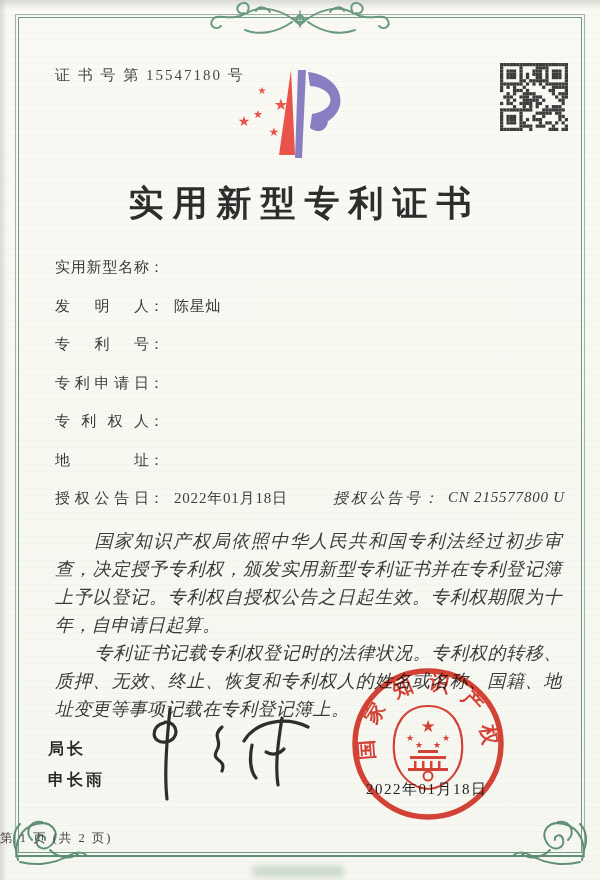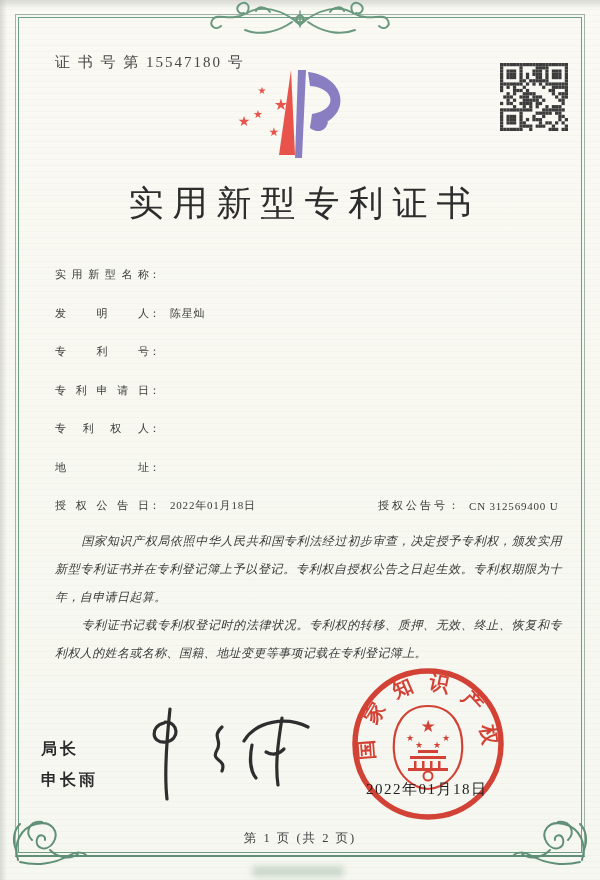--- a/index.html
+++ b/index.html
@@ -26,50 +26,50 @@
   .frame::before{
     content:"";position:absolute;inset:2px;border:1px solid #6f9c84;
   }
   .ornament-top{position:absolute;left:190px;top:0px;width:220px;height:50px;}
   .ornament-corner{position:absolute;bottom:12px;width:78px;height:62px;}
   .ornament-corner.left{left:10px;}
   .ornament-corner.right{right:10px;transform:scaleX(-1);}
   .below-frame-smudge{position:absolute;left:252px;top:866px;width:92px;height:11px;
     background:rgba(110,150,125,.30);filter:blur(3px);border-radius:4px;}
 
-  .cert-no{position:absolute;left:55px;top:53px;font-size:15px;letter-spacing:2px;color:#474747;}
+  .cert-no{position:absolute;left:55px;top:66px;font-size:15px;letter-spacing:2px;color:#474747;}
   .logo{position:absolute;left:238px;top:60px;width:120px;height:102px;}
   .qr{position:absolute;left:500px;top:63px;width:68px;height:68px;}
 
   .doc-title{position:absolute;left:0;top:180px;width:100%;text-align:center;
-    font-size:35px;font-weight:400;letter-spacing:9px;color:#2d2d2d;text-indent:9px;}
-
-  .fields{position:absolute;left:55px;top:267px;right:35px;font-size:11px;color:#3b3b3b;}
+    font-size:35px;font-weight:700;letter-spacing:9px;color:#2d2d2d;text-indent:9px;}
+
+  .fields{position:absolute;left:55px;top:258px;right:35px;font-size:15px;color:#3b3b3b;}
   .field-row{display:flex;align-items:baseline;height:16px;margin-bottom:22.5px;white-space:nowrap;}
   .f-label{display:inline-block;width:94px;text-align:justify;text-align-last:justify;flex:none;}
   .f-colon{flex:none;}
   .f-value{margin-left:10px;letter-spacing:0.8px;}
   .f-value.v-num{font-family:"Liberation Serif","DejaVu Serif",serif;}
-  .second-pair{margin-left:38px;display:flex;align-items:center;}
+  .second-pair{margin-left:38px;display:flex;align-items:flex-start;font-style:italic;}
   .second-pair .f-label2{letter-spacing:3px;}
 
   .body-text{position:absolute;left:55px;top:527px;right:38px;
-    font-size:12px;line-height:28px;font-style:italic;color:#3a3a3a;text-align:justify;}
+    font-size:18px;line-height:28px;font-style:italic;color:#3a3a3a;text-align:justify;}
   .body-text p{margin:0;text-indent:2.2em;letter-spacing:0.4px;}
 
-  .sig-block{position:absolute;left:41px;top:733px;font-size:16px;font-weight:600;
+  .sig-block{position:absolute;left:48px;top:733px;font-size:16px;font-weight:600;
     letter-spacing:3px;color:#2b2b2b;line-height:31px;}
   .signature{position:absolute;left:132px;top:703px;width:195px;height:108px;}
 
   .seal{position:absolute;left:348px;top:664px;width:160px;height:160px;
     mix-blend-mode:multiply;opacity:.95;}
   .seal-date{position:absolute;left:366px;top:780px;font-size:15px;letter-spacing:1.5px;
     color:#1e1e1e;font-weight:500;}
 
-  .footer{position:absolute;left:0;top:830px;width:100%;text-align:center;
+  .footer{position:absolute;left:0;top:830px;width:100%;text-align:left;
     font-size:12.5px;letter-spacing:2px;color:#3f3f3f;}
 </style>
 </head>
 <body>
 
 <div class="paper">
 
   <div class="photo-edge-top"></div>
   <div class="photo-edge-left"></div>
 
@@ -405,21 +405,21 @@
       <span class="f-label">地址</span>
         <span class="f-colon">：</span>
     </div>
     <div class="field-row">
       <span class="f-label">授权公告日</span>
         <span class="f-colon">：</span>
       <span class="f-value" style="width:170px;">2022年01月18日</span>
       <span class="second-pair">
         <span class="f-label2">授权公告号</span>
           <span>：</span>
-        <span class="f-value v-num">CN 312569400 U</span>
+        <span class="f-value v-num">CN 215577800 U</span>
       </span>
     </div>
   </div>
 
   <div class="body-text">
     <p>国家知识产权局依照中华人民共和国专利法经过初步审查，决定授予专利权，颁发实用新型专利证书并在专利登记簿上予以登记。专利权自授权公告之日起生效。专利权期限为十年，自申请日起算。</p>
     <p>专利证书记载专利权登记时的法律状况。专利权的转移、质押、无效、终止、恢复和专利权人的姓名或名称、国籍、地址变更等事项记载在专利登记簿上。</p>
   </div>
 
   <div class="sig-block">

